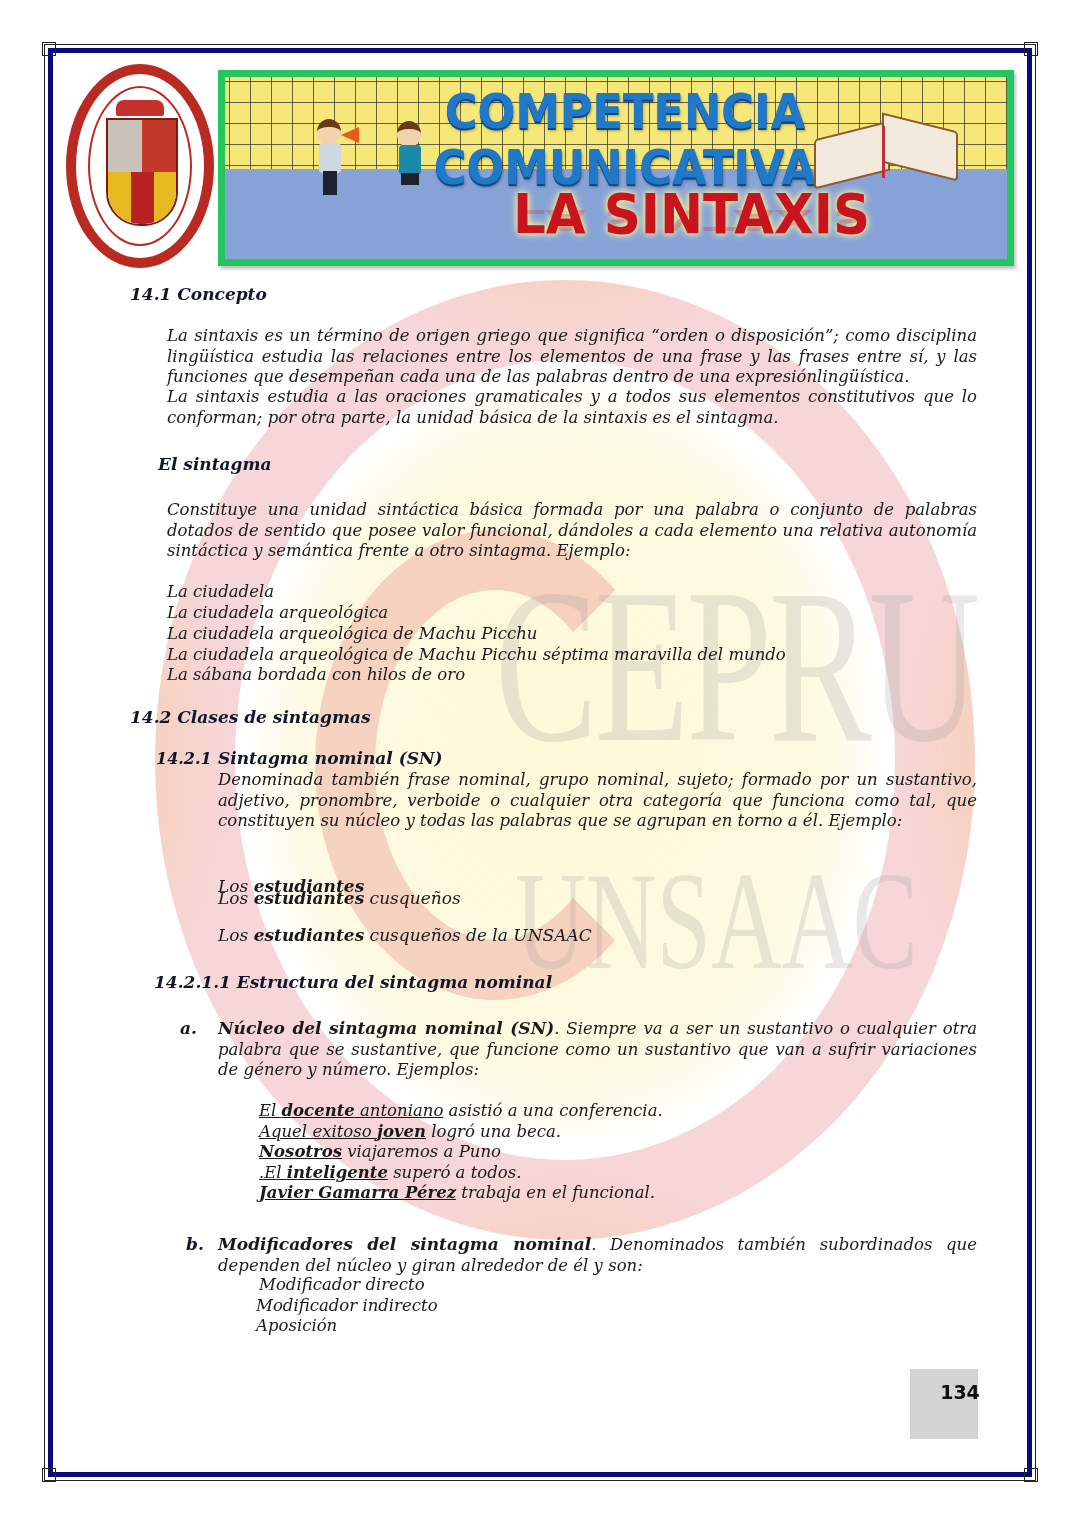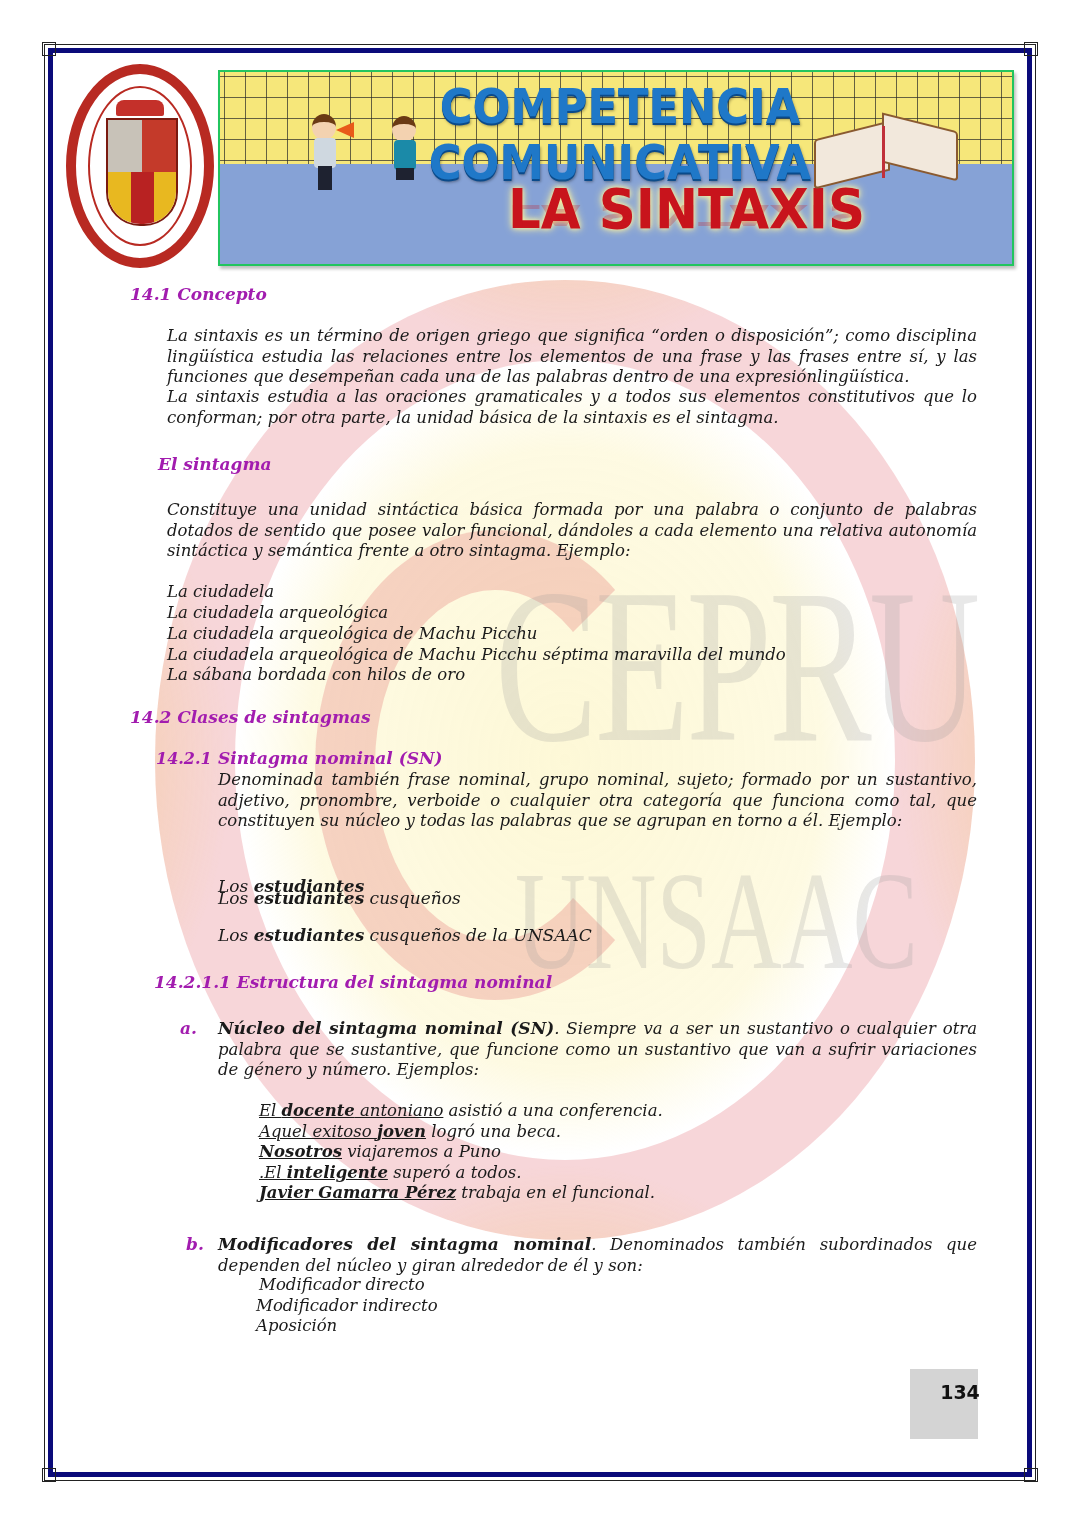--- a/index.html
+++ b/index.html
@@ -22,21 +22,21 @@
   .seal { position: absolute; left: 66px; top: 64px; width: 148px; height: 204px; border-radius: 50%; background: #fff; border: 10px solid #b82a22; box-sizing: border-box; }
   .seal-inner { position: absolute; left: 12px; top: 12px; right: 12px; bottom: 12px; border-radius: 50%; border: 2px solid #b82a22; }
   .seal-shield { position: absolute; left: 30px; top: 44px; width: 68px; height: 104px; border-radius: 0 0 34px 34px; overflow: hidden; border: 2px solid #7a1a10; }
   .seal-shield .q1 { position: absolute; left: 0; top: 0; width: 50%; height: 50%; background: #c8c2b8; }
   .seal-shield .q2 { position: absolute; left: 50%; top: 0; width: 50%; height: 50%; background: #c43a2a; }
   .seal-shield .q3 { position: absolute; left: 0; top: 50%; width: 34%; height: 50%; background: #e8b820; }
   .seal-shield .q4 { position: absolute; left: 34%; top: 50%; width: 33%; height: 50%; background: #b82222; }
   .seal-shield .q5 { position: absolute; left: 67%; top: 50%; width: 33%; height: 50%; background: #e8b820; }
   .seal-crown { position: absolute; left: 40px; top: 26px; width: 48px; height: 16px; background: #c4302a; border-radius: 8px 8px 2px 2px; }
 
-  .banner { position: absolute; left: 218px; top: 70px; width: 796px; height: 196px; border: 2px solid #22c55e; box-sizing: border-box; overflow: hidden; box-shadow: 2px 3px 3px rgba(0,0,0,0.25); }
+  .banner { position: absolute; left: 218px; top: 70px; width: 796px; height: 196px; border: 7px solid #22c55e; box-sizing: border-box; overflow: hidden; box-shadow: 2px 3px 3px rgba(0,0,0,0.25); }
   .banner-top { position: absolute; left: 0; top: 0; width: 100%; height: 92px; background-color: #f6e77a;
      background-image: linear-gradient(to right, rgba(40,40,40,0.7) 1px, transparent 1px), linear-gradient(to bottom, rgba(40,40,40,0.7) 1px, transparent 1px);
      background-size: 21px 21px; background-position: 4px 4px; }
   .banner-bottom { position: absolute; left: 0; top: 92px; width: 100%; height: 104px; background: #86a2d6; }
   .banner-title { position: absolute; left: 20px; top: 6px; width: 760px; text-align: center; font-family: "DejaVu Sans", sans-serif; font-weight: bold; font-size: 48px; color: #1f78c8; letter-spacing: 0px; text-shadow: 0 2px 0 #0a4a8a, 1px 3px 3px rgba(0,0,0,0.35); transform: scaleX(0.93); transform-origin: center; }
   .banner-number { position: absolute; left: 28px; top: 92px; font-family: "DejaVu Sans", sans-serif; font-size: 92px; font-weight: normal; color: #f2c41c; text-shadow: 2px 2px 0 #b88a00, 3px 4px 3px rgba(0,0,0,0.3); line-height: 100px; }
   .banner-subtitle { position: absolute; left: 288px; top: 102px; font-family: "DejaVu Sans", sans-serif; font-weight: bold; font-size: 56px; color: #c8141c; text-shadow: 0 0 10px #f8f0a0, 0 0 6px #f8f0a0; transform: scaleX(0.92); transform-origin: left; line-height: 70px; }
   .banner-reflect { position: absolute; left: 288px; top: 160px; font-family: "DejaVu Sans", sans-serif; font-weight: bold; font-size: 56px; color: rgba(200, 20, 28, 0.25); transform: scale(0.92, -0.5); transform-origin: left top; line-height: 70px; }
 
   
@@ -47,21 +47,21 @@
   .megaphone { position: absolute; width: 0; height: 0; border-top: 8px solid transparent; border-bottom: 8px solid transparent; border-left: 18px solid #e85a1a; transform: rotate(180deg); }
 
   
   .book { position: absolute; left: 808px; top: 114px; width: 152px; height: 74px; }
   .book-page-l { position: absolute; left: 6px; top: 16px; width: 72px; height: 46px; background: #f2e8dc; border: 2px solid #8a5a30; transform: skewY(-14deg); border-radius: 4px 0 0 4px; }
   .book-page-r { position: absolute; left: 74px; top: 8px; width: 72px; height: 46px; background: #f2e8dc; border: 2px solid #8a5a30; transform: skewY(14deg); border-radius: 0 4px 4px 0; }
   .book-spine { position: absolute; left: 74px; top: 12px; width: 3px; height: 52px; background: #c0303a; }
 
   
   .content { position: absolute; left: 0; top: 0; width: 1080px; }
-  .h { position: absolute; font-weight: bold; font-style: italic; font-size: 17px; color: #a21caf; }
+  .h { position: absolute; font-weight: bold; font-style: italic; font-size: 17px; color: #0f172a; }
   .p { position: absolute; font-style: italic; font-size: 16.5px; line-height: 20.5px; color: #1a1a1a; text-align: justify; }
   .line { position: absolute; font-style: italic; font-size: 16.5px; line-height: 20.5px; color: #1a1a1a; white-space: nowrap; }
   .b { font-weight: bold; }
   .u { text-decoration: underline; }
 
   .page-number-box { position: absolute; left: 910px; top: 1369px; width: 68px; height: 70px; background: #d4d4d4; display: flex; align-items: flex-start; justify-content: center; }
   .page-number { margin-top: 12px; font-family: "DejaVu Sans", sans-serif; font-weight: bold; font-size: 19px; color: #111; margin-left: 32px; }
 </style>
 </head>
 <body>

